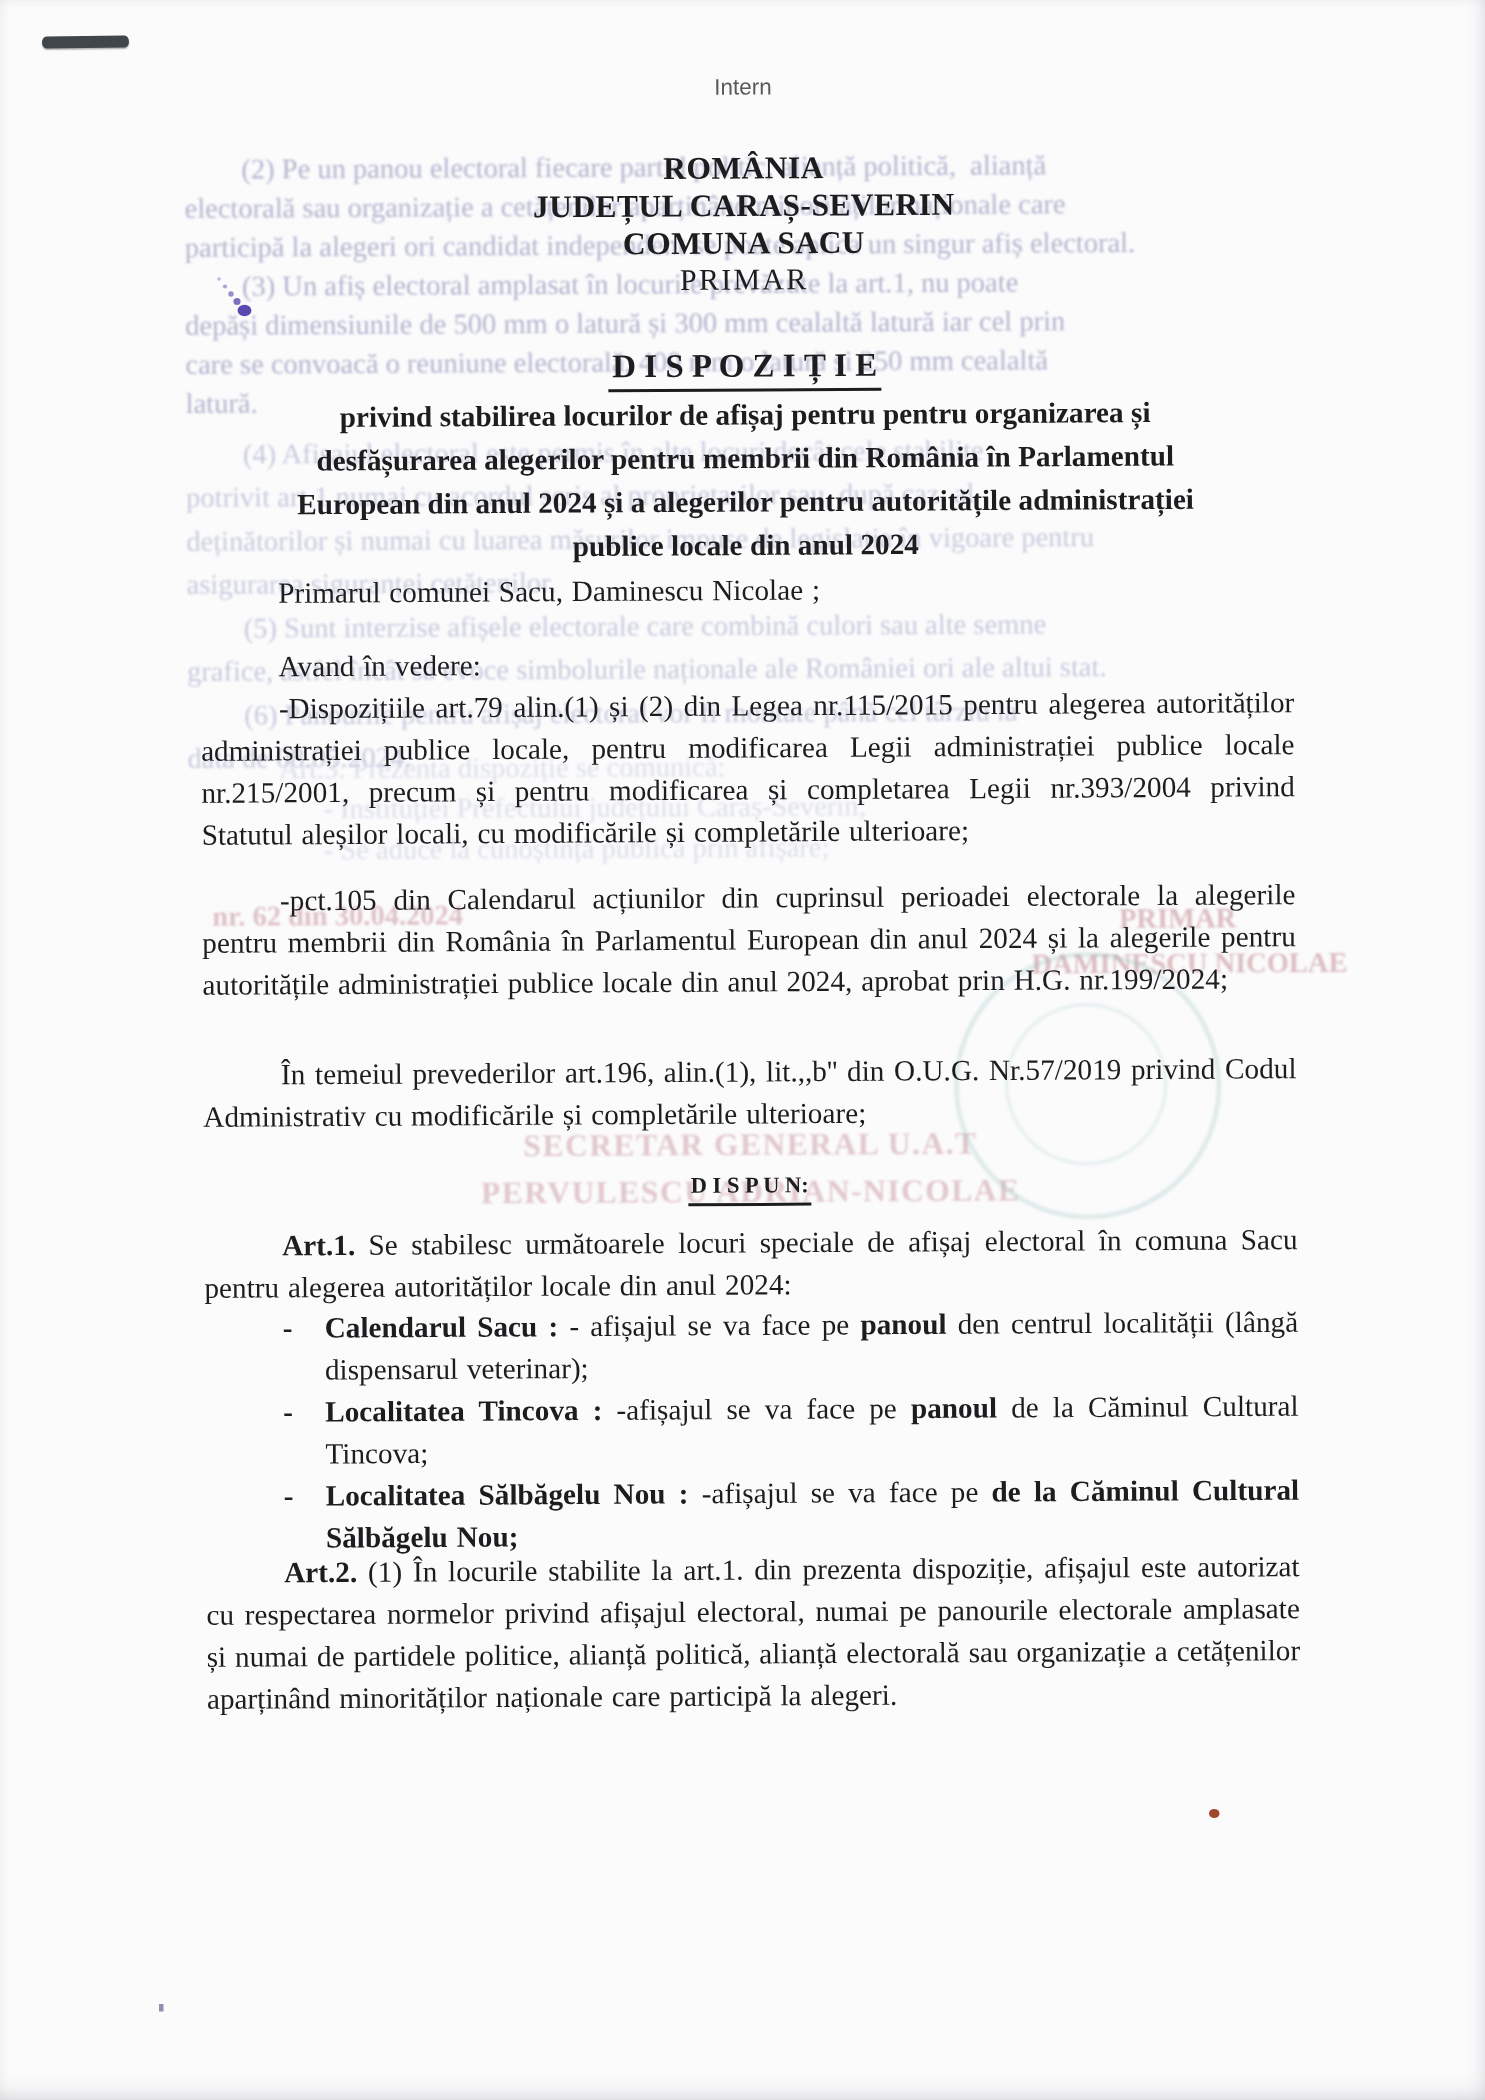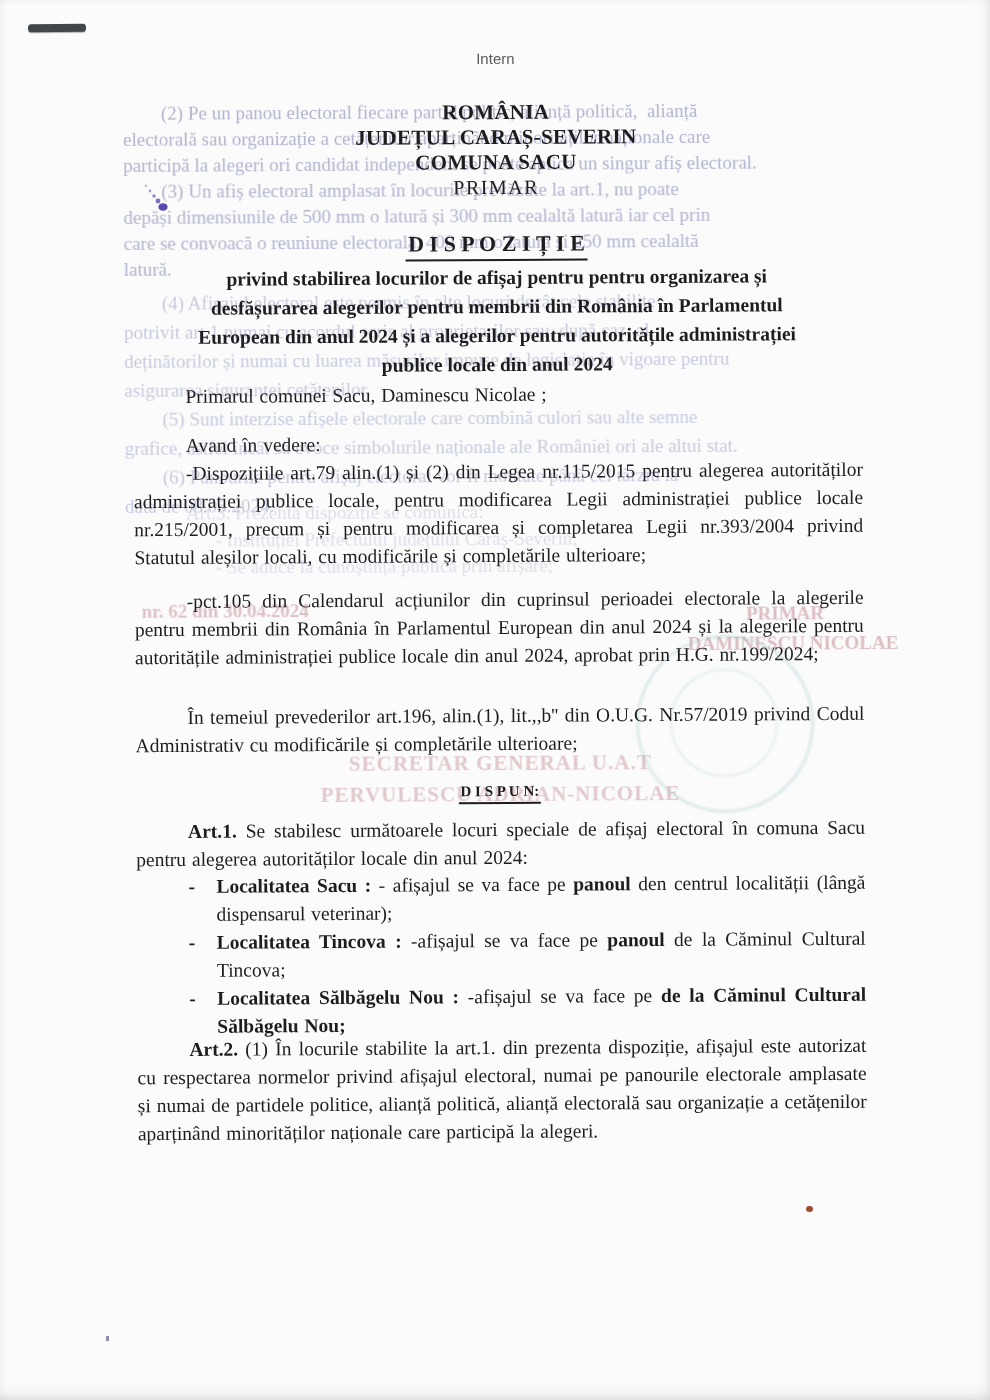--- a/index.html
+++ b/index.html
@@ -143,21 +143,21 @@
 
     <div class="dispun-block">
       <span class="dispun-heading">D I S P U N:</span>
     </div>
 
     <div class="para p-art1"><span class="seg-b">Art.1.</span><span> Se stabilesc următoarele locuri speciale de afișaj electoral în comuna Sacu pentru alegerea autorităților locale din anul 2024:</span></div>
 
     <div class="bullet-list">
       <div class="bullet-item">
         <span class="bullet-marker">-</span>
-        <div class="bullet-text"><span class="seg-b">Localitatea Sacu : </span><span>- afișajul se va face pe </span><span class="seg-b">panoul</span><span> den centrul localității (lângă dispensarul veterinar);</span></div>
+        <div class="bullet-text"><span class="seg-b">Calendarul Sacu : </span><span>- afișajul se va face pe </span><span class="seg-b">panoul</span><span> den centrul localității (lângă dispensarul veterinar);</span></div>
       </div>
       <div class="bullet-item">
         <span class="bullet-marker">-</span>
         <div class="bullet-text"><span class="seg-b">Localitatea Tincova : </span><span>-afișajul se va face pe </span><span class="seg-b">panoul</span><span> de la Căminul Cultural Tincova;</span></div>
       </div>
       <div class="bullet-item">
         <span class="bullet-marker">-</span>
         <div class="bullet-text"><span class="seg-b">Localitatea Sălbăgelu Nou : </span><span>-afișajul se va face pe </span><span class="seg-b">de la Căminul Cultural Sălbăgelu Nou;</span></div>
       </div>
     </div>

